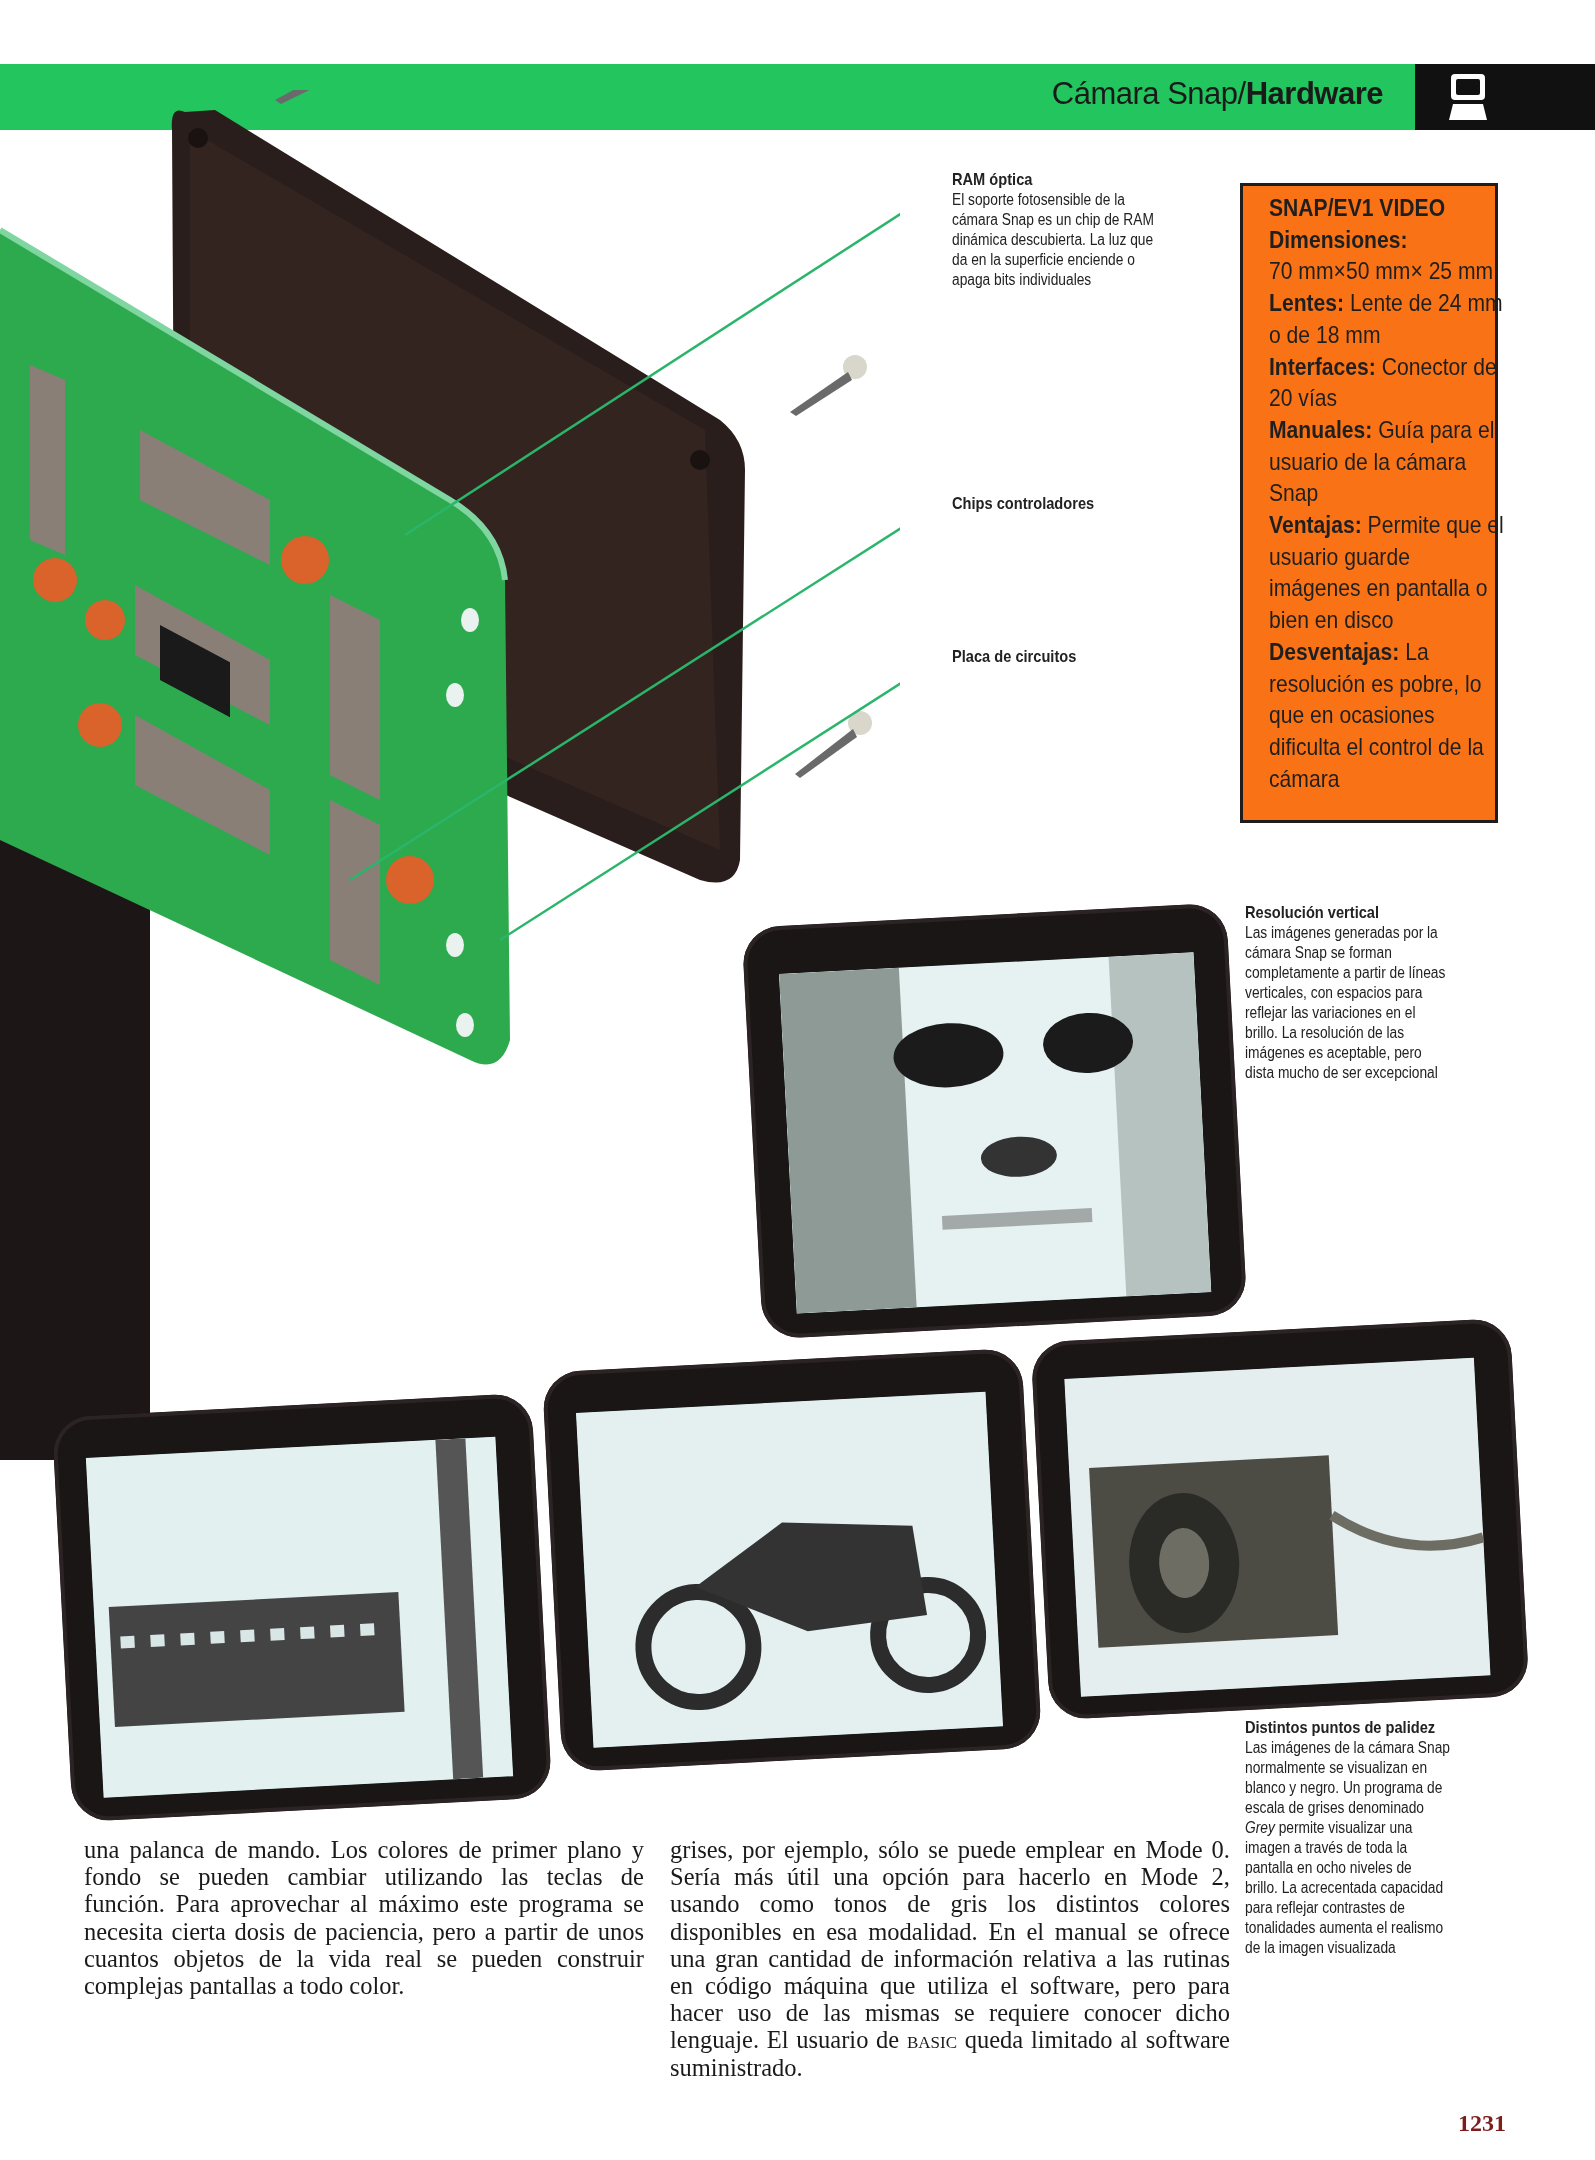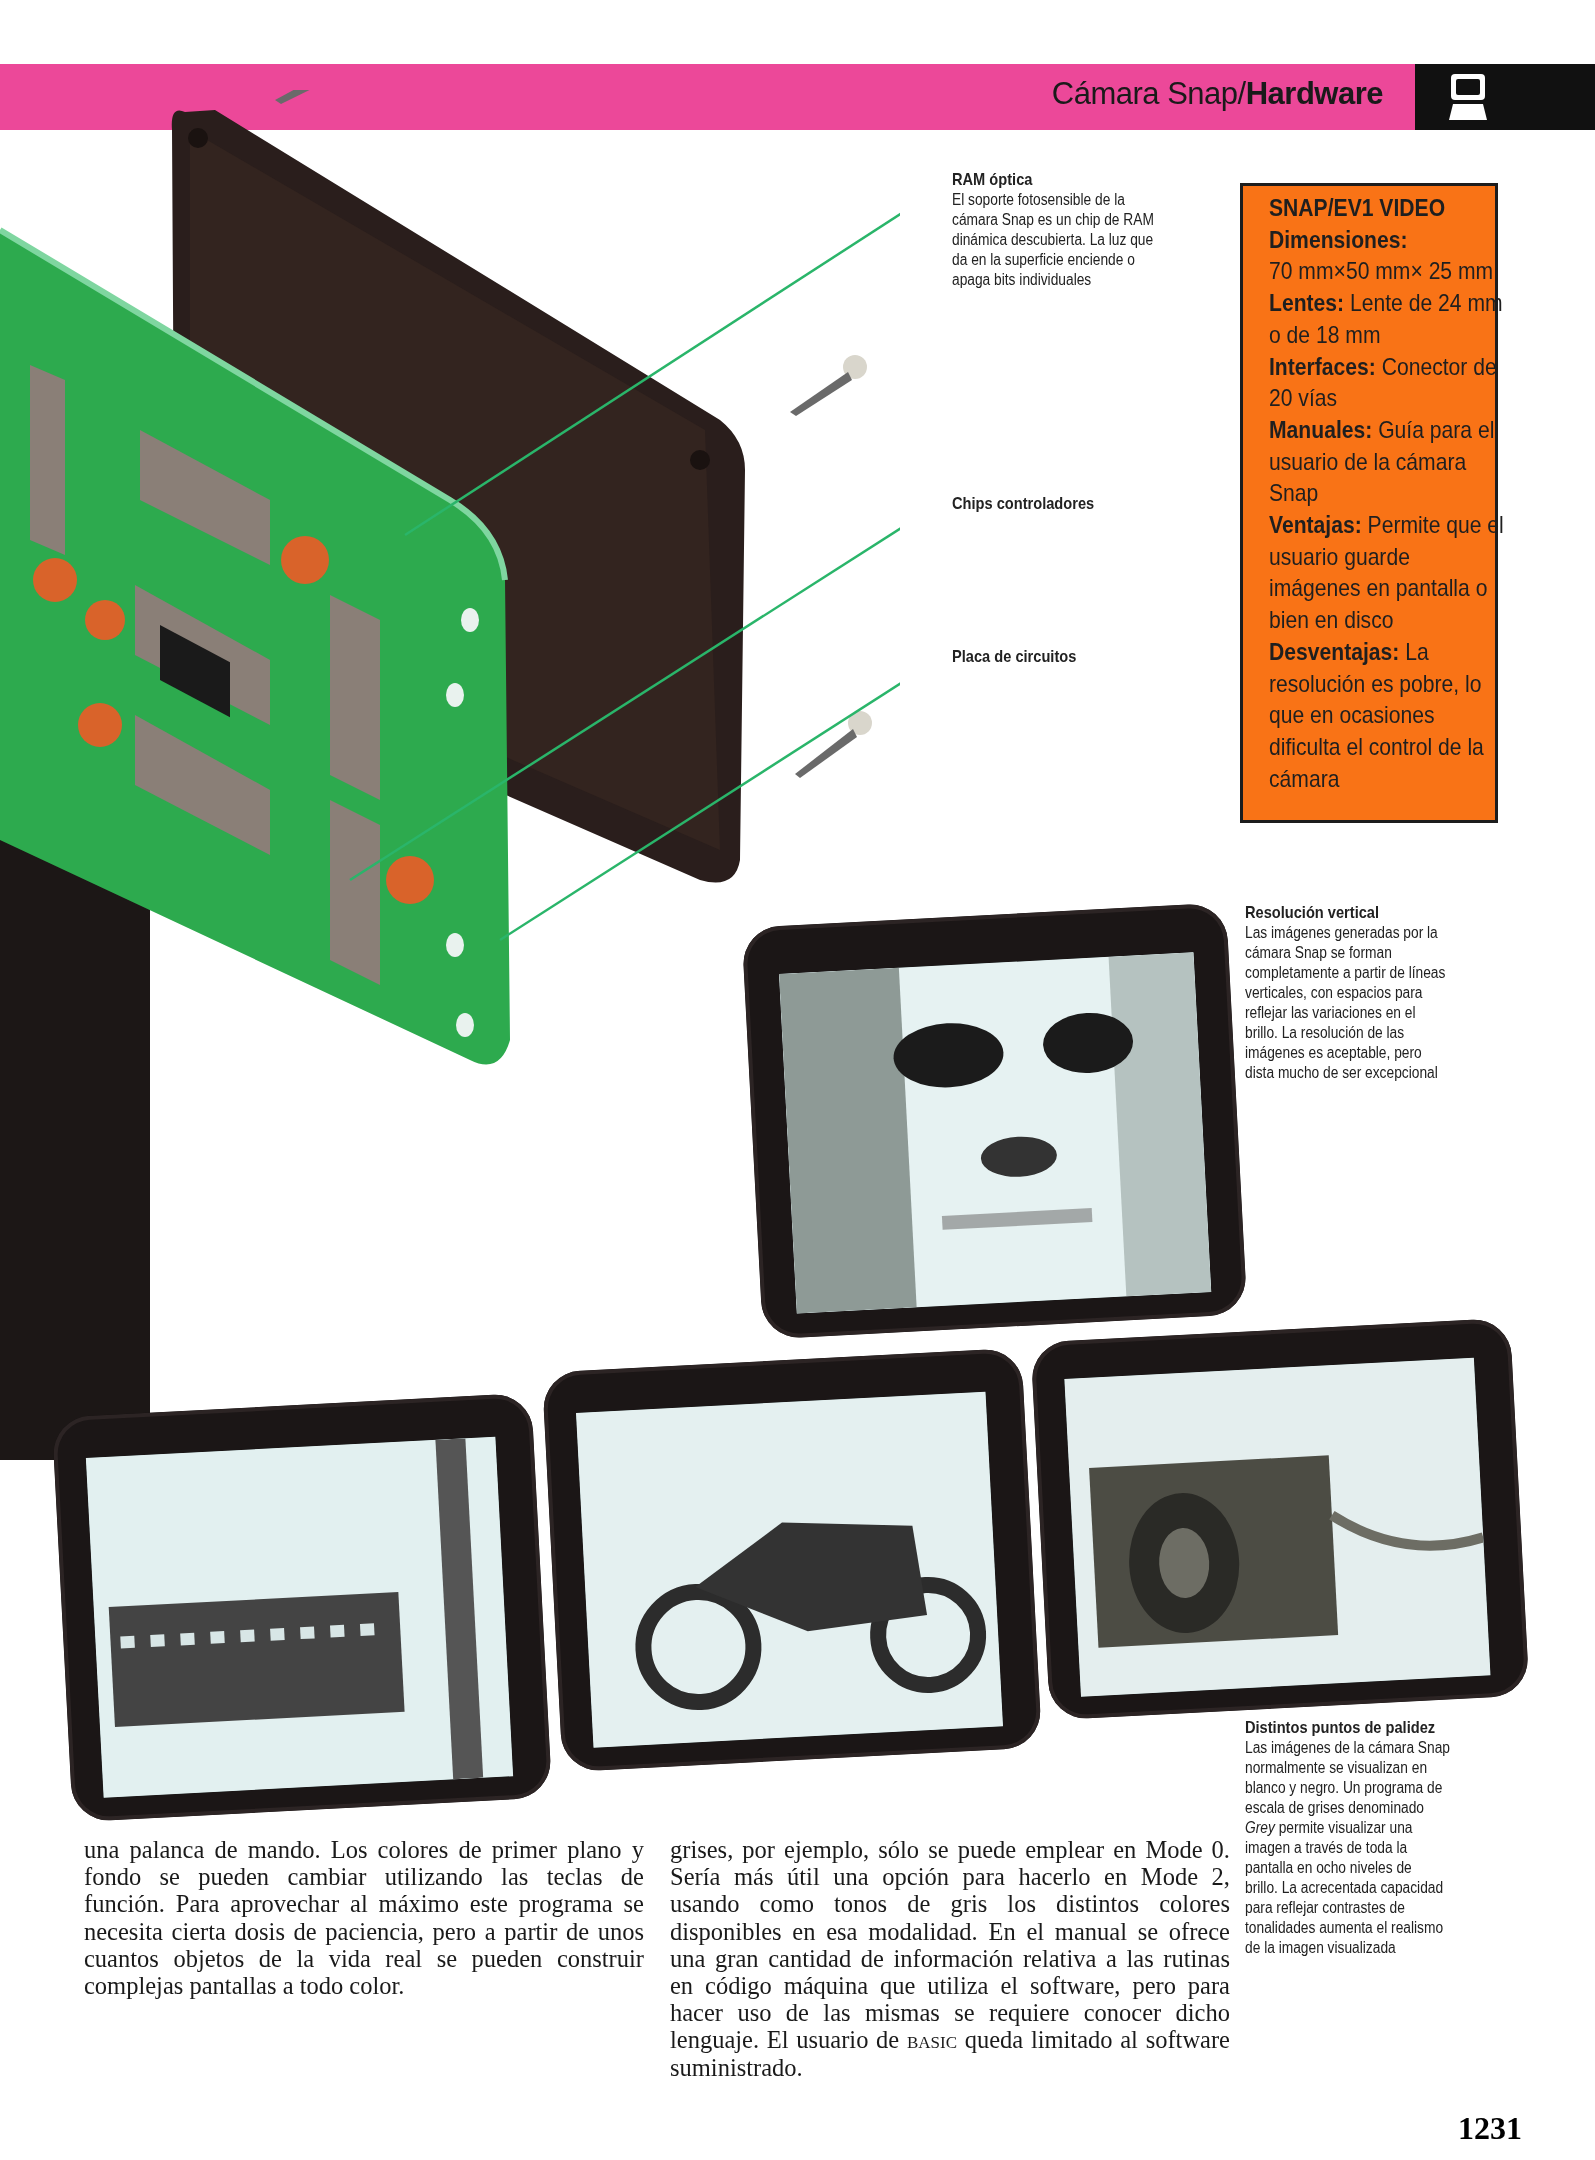--- a/index.html
+++ b/index.html
@@ -1,36 +1,36 @@
 <!DOCTYPE html>
 <html><head>
 <meta charset="utf-8">
 <style>
   html,body{margin:0;padding:0;}
   body{width:1595px;height:2160px;position:relative;background:#ffffff;overflow:hidden;font-family:"Liberation Sans",sans-serif;color:#1a1a1a;}
-  .band{position:absolute;left:0;top:64px;width:1415px;height:66px;background:#ec4899;}
+  .band{position:absolute;left:0;top:64px;width:1415px;height:66px;background:#22c55e;}
   .band-title{position:absolute;right:32px;top:12px;font-size:31px;color:#1a1a1a;letter-spacing:-0.5px;white-space:nowrap;}
   .band-title b{font-weight:bold;}
   .icon-block{position:absolute;left:1415px;top:64px;width:180px;height:66px;background:#111;}
   .icon-block svg{position:absolute;left:24px;top:8px;}
   
   .illus{position:absolute;left:0;top:90px;width:900px;height:1400px;}
   .callout{position:absolute;font-family:"Liberation Sans",sans-serif;font-size:16px;line-height:20px;color:#222;transform:scaleX(0.86);transform-origin:left top;}
   .callout b{display:block;font-weight:bold;font-size:17px;}
   .spec{position:absolute;left:1240px;top:183px;width:258px;height:640px;background:#f97316;border:3px solid #1d1d1d;box-sizing:border-box;padding:6px 0 0 26px;}
   .spec-inner{transform:scaleX(0.88);transform-origin:left top;width:270px;font-size:24px;line-height:31.7px;color:#1f1f1f;}
   .spec-inner .t{font-weight:bold;}
   .spec-inner .k{font-weight:bold;}
   .monitor{position:absolute;background:#1b1616;border-radius:38px;box-shadow:inset 0 0 0 4px #2c2424;}
   .screen{position:absolute;background:#cfe4e4;overflow:hidden;}
   .body-col{position:absolute;top:1836px;width:560px;font-family:"Liberation Serif",serif;font-size:24.5px;line-height:27.2px;color:#1a1a1a;text-align:justify;margin-left:12px;}
   .body-col p{margin:0;}
   .body-col p.indent{text-indent:24px;}
   .sc{font-variant:small-caps;}
-  .pagenum{position:absolute;left:1458px;top:2110px;font-family:"Liberation Serif",serif;font-weight:bold;font-size:32px;color:#000000;}
+  .pagenum{position:absolute;left:1458px;top:2110px;font-family:"Liberation Serif",serif;font-weight:bold;font-size:24px;color:#7f1d1d;}
 </style>
 </head>
 <body>
 
 <div class="band">
   <div class="band-title"><span>Cámara Snap/</span><b>Hardware</b></div>
 </div>
 <div class="icon-block">
   <svg width="58" height="50" viewBox="0 0 58 50">
     <rect x="12" y="2" width="34" height="26" rx="4" fill="#fff"></rect>

